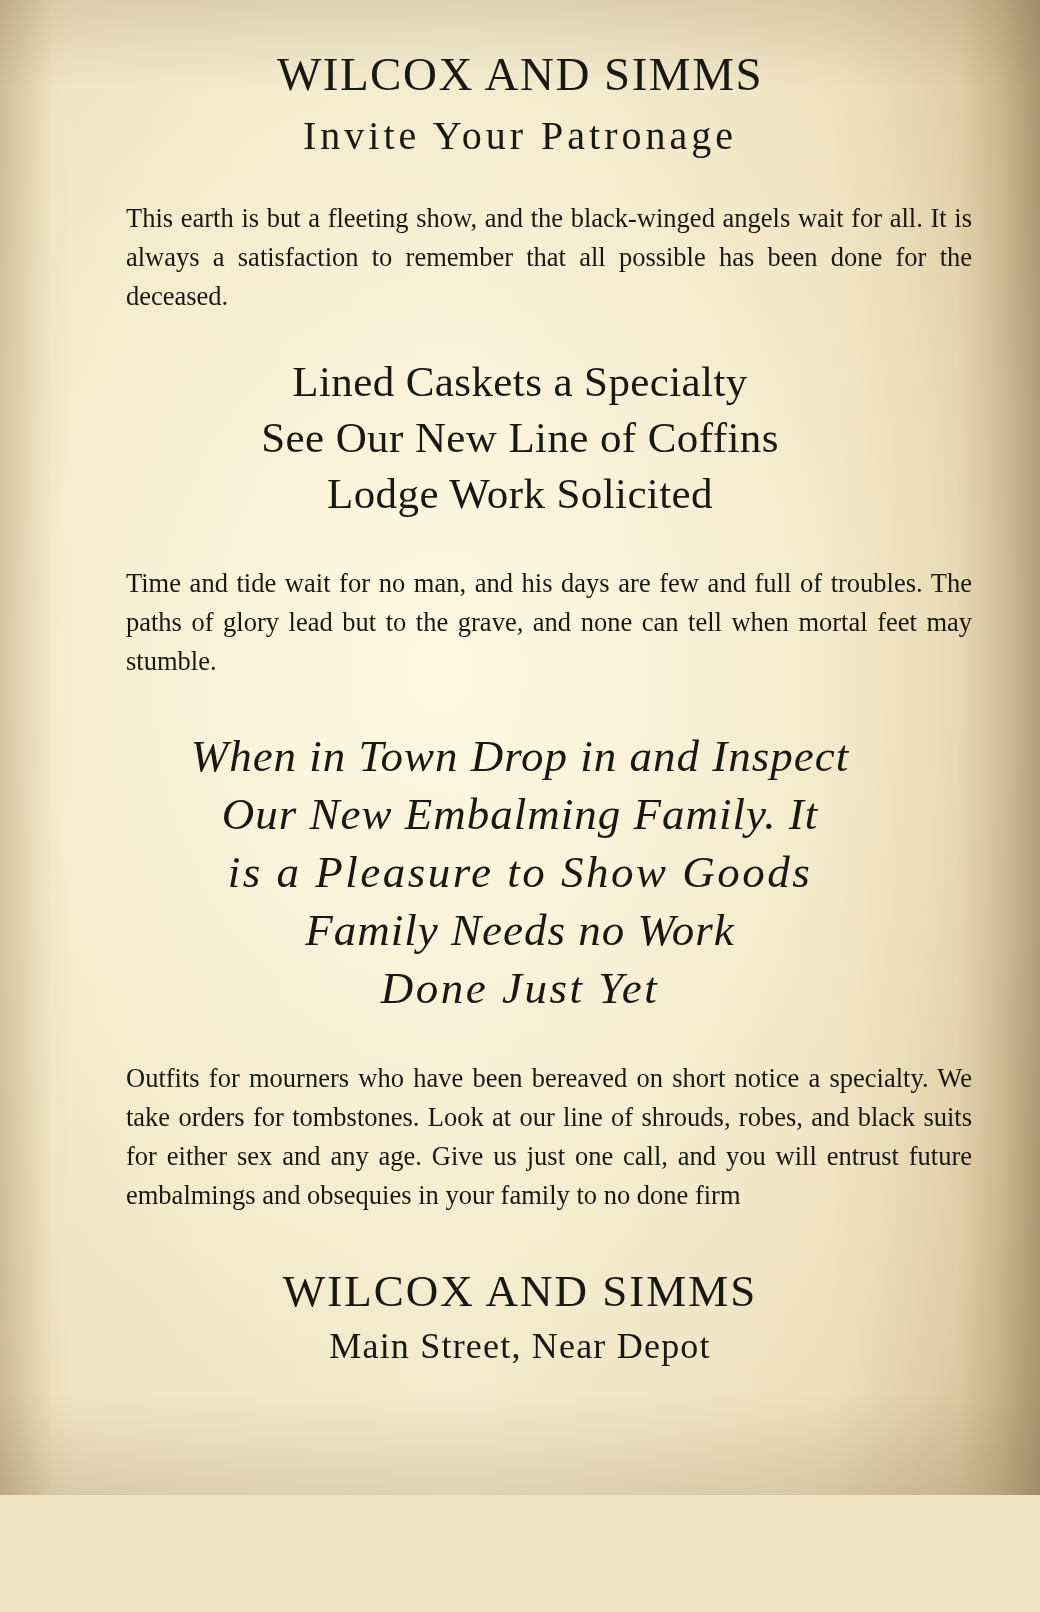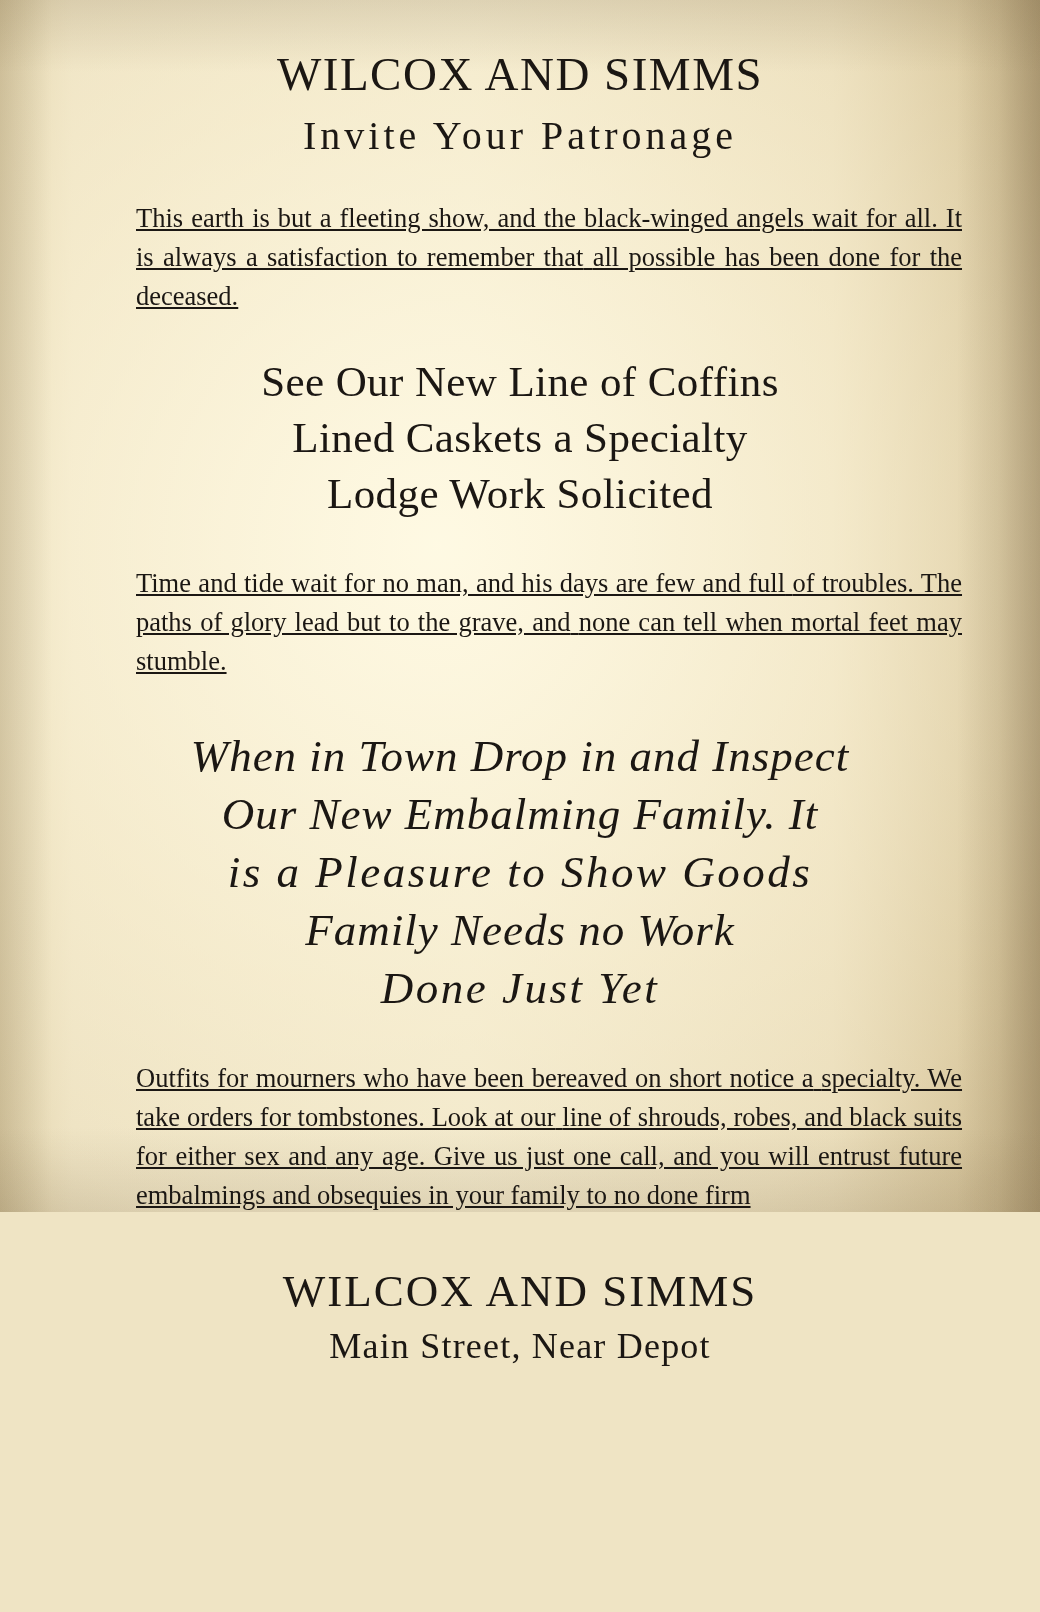--- a/index.html
+++ b/index.html
@@ -11,21 +11,21 @@
     width: 1040px;
     height: 1612px;
     overflow: hidden;
     font-family: "Liberation Serif", serif;
     color: #1b1713;
   }
   
   .page {
     position: relative;
     width: 1040px;
-    height: 1212px;
+    height: 1495px;
     box-sizing: border-box;
     background:
       radial-gradient(ellipse 80% 70% at 42% 45%, rgba(255,250,228,0.95) 0%, rgba(246,236,205,0.5) 55%, rgba(224,209,171,0.25) 85%, rgba(196,178,139,0.35) 100%),
       linear-gradient(to right, #e4d6ae 0%, #f3e9cb 7%, #f6eed3 45%, #efe3c2 80%, #d9c79c 96%, #b9a57c 100%);
   }
   .page::after {
     content: "";
     position: absolute;
     inset: 0;
     pointer-events: none;
@@ -56,23 +56,22 @@
     line-height: 1.05;
   }
 
   .body-block {
     font-size: 26.5px;
     line-height: 1.47;
     text-align: justify;
     margin: 42px 6px 0 6px;
   }
   .body-block p {
-    margin: 10px;
+    margin: 0;
     text-indent: 0;
-    text-decoration: underline;
   }
   .hang {
     padding-left: 58px;
     text-indent: -58px;
   }
 
   .display-block {
     text-align: center;
     margin: 38px 0 0 0;
   }
@@ -123,22 +122,22 @@
 
     <div class="body-block">
       <p class="hang">
         <span>This earth is but a fleeting show, and the black-winged angels</span>
         <span>wait for all.   It is always a satisfaction to remember that</span>
         <span>all possible has been done for the deceased.</span>
       </p>
     </div>
 
     <div class="display-block">
+      <div class="line">Lined Caskets a Specialty</div>
       <div class="line">See Our New Line of Coffins</div>
-      <div class="line">Lined Caskets a Specialty</div>
       <div class="line">Lodge Work Solicited</div>
     </div>
 
     <div class="body-block">
       <p class="hang">
         <span>Time and tide wait for no man, and his days are few and full</span>
         <span>of troubles.   The paths of glory lead but to the grave, and</span>
         <span>none can tell when mortal feet may stumble.</span>
       </p>
     </div>

